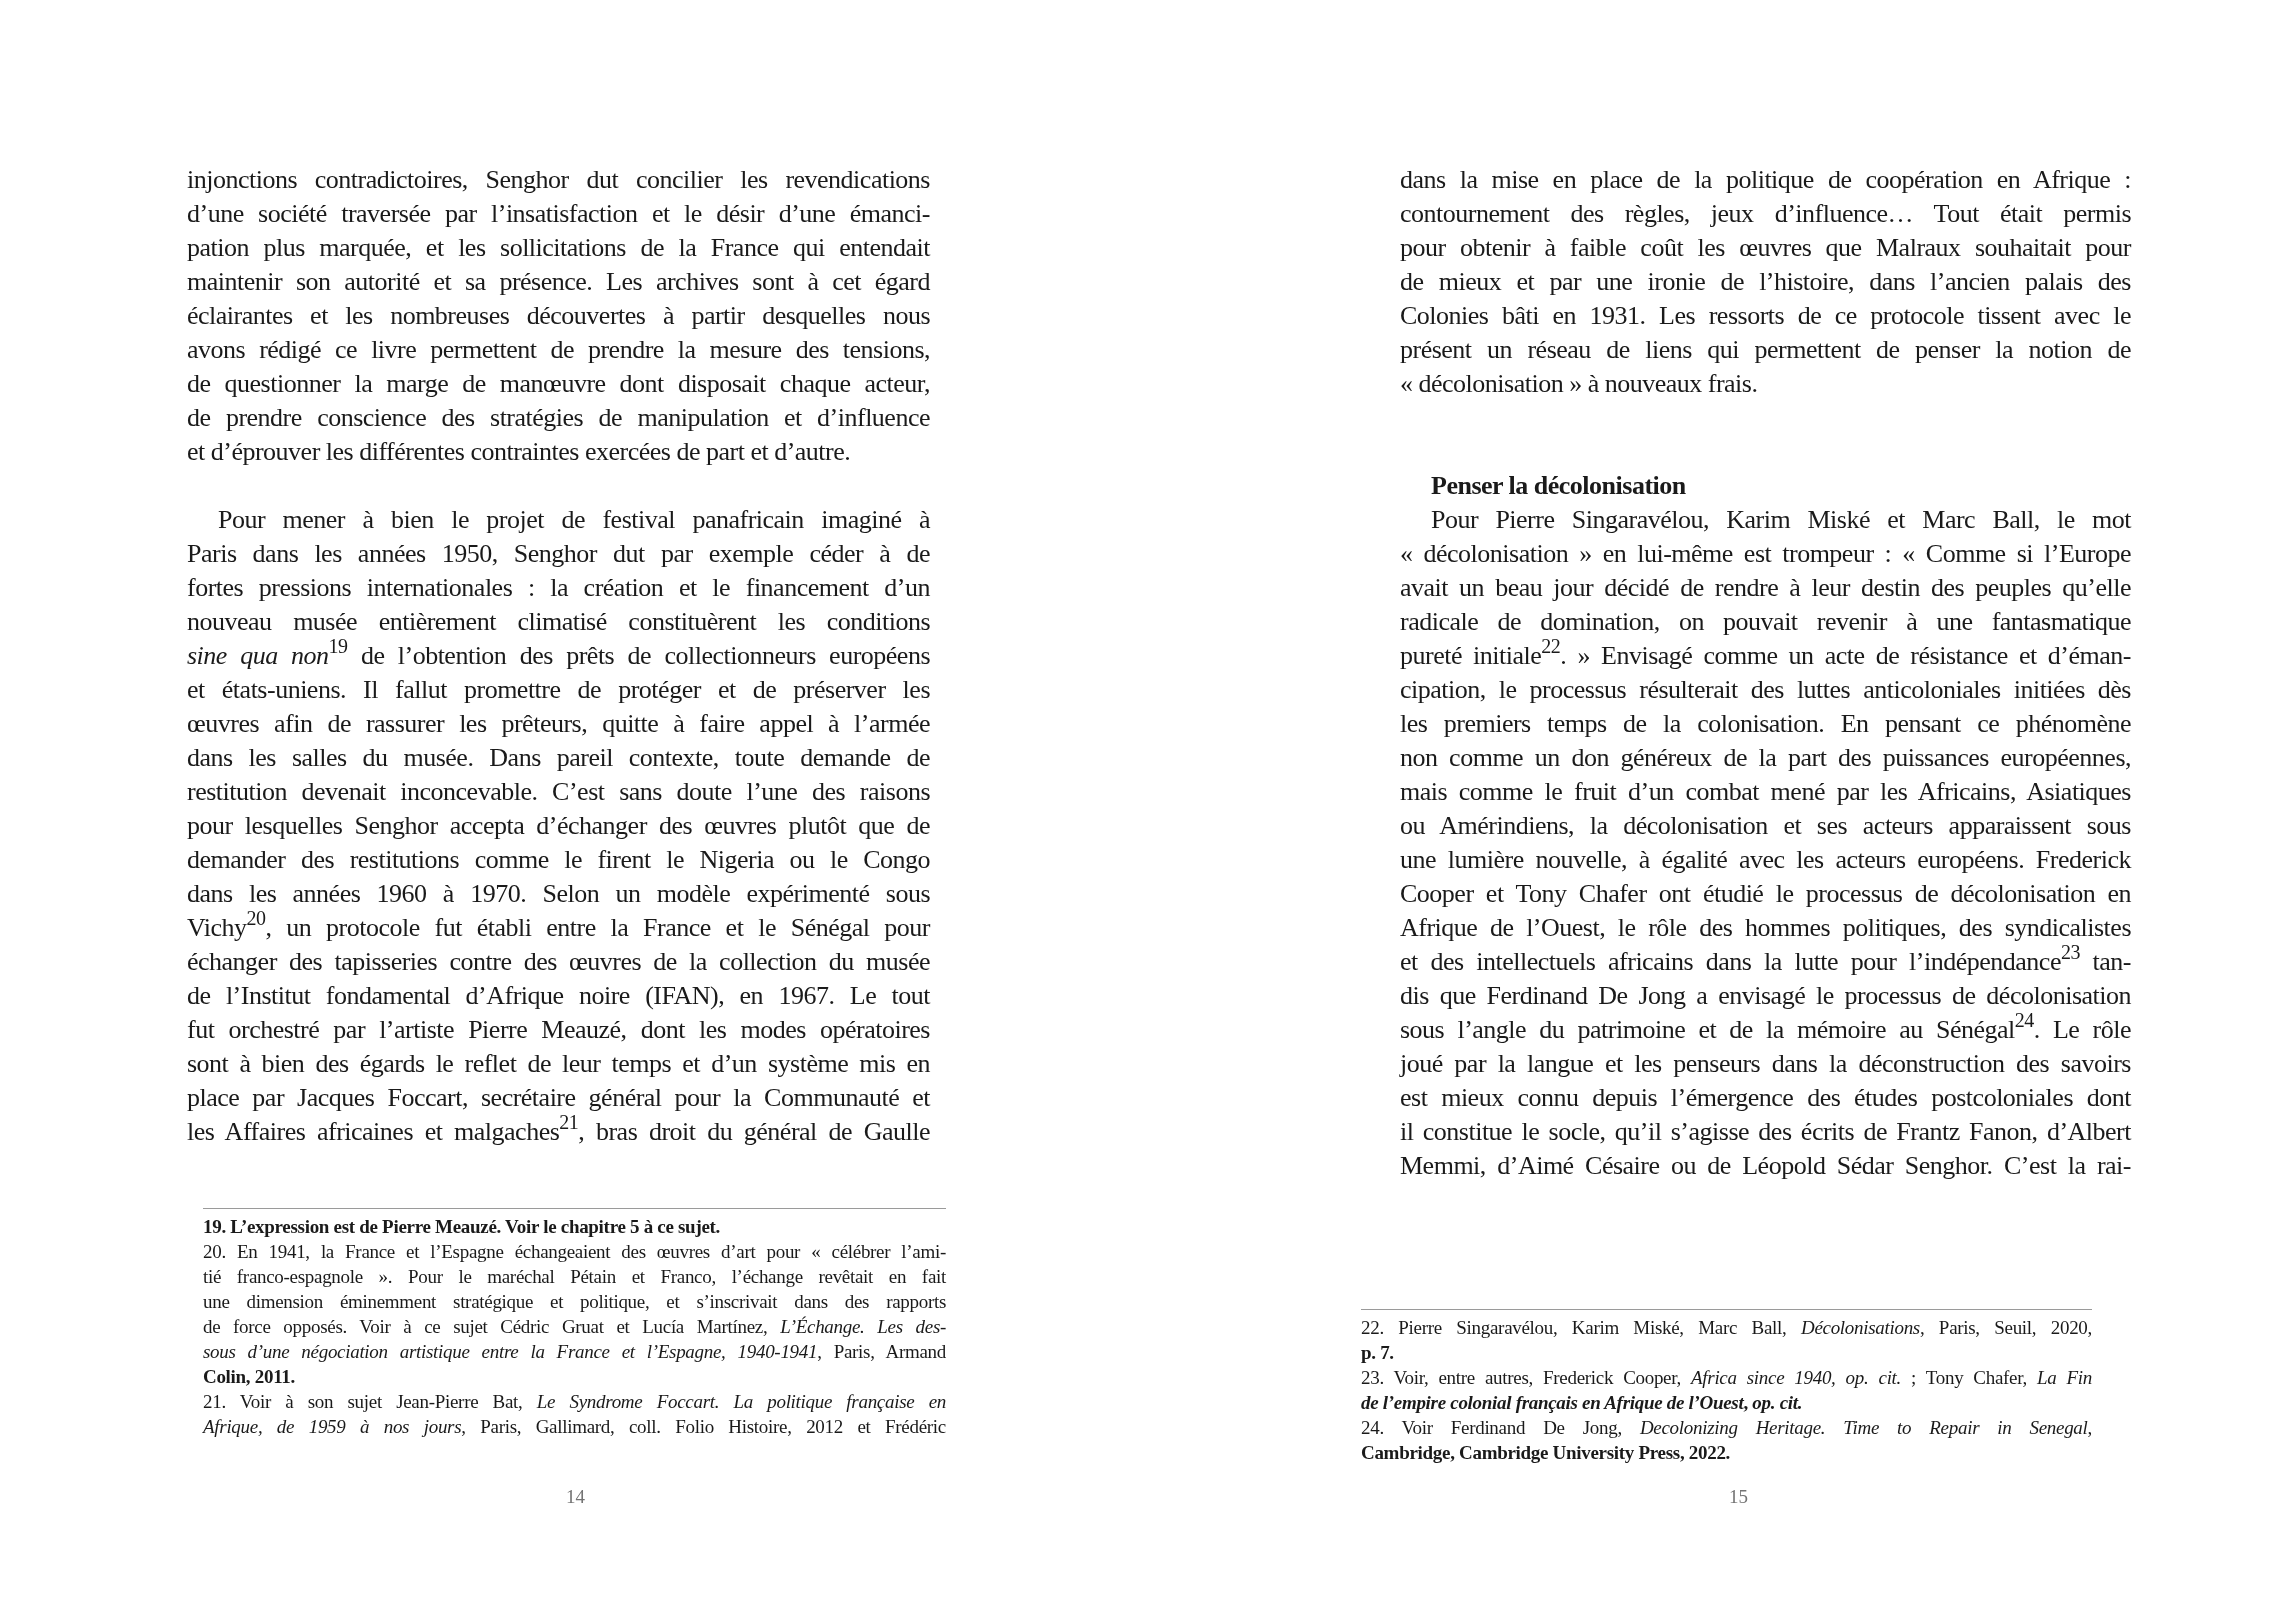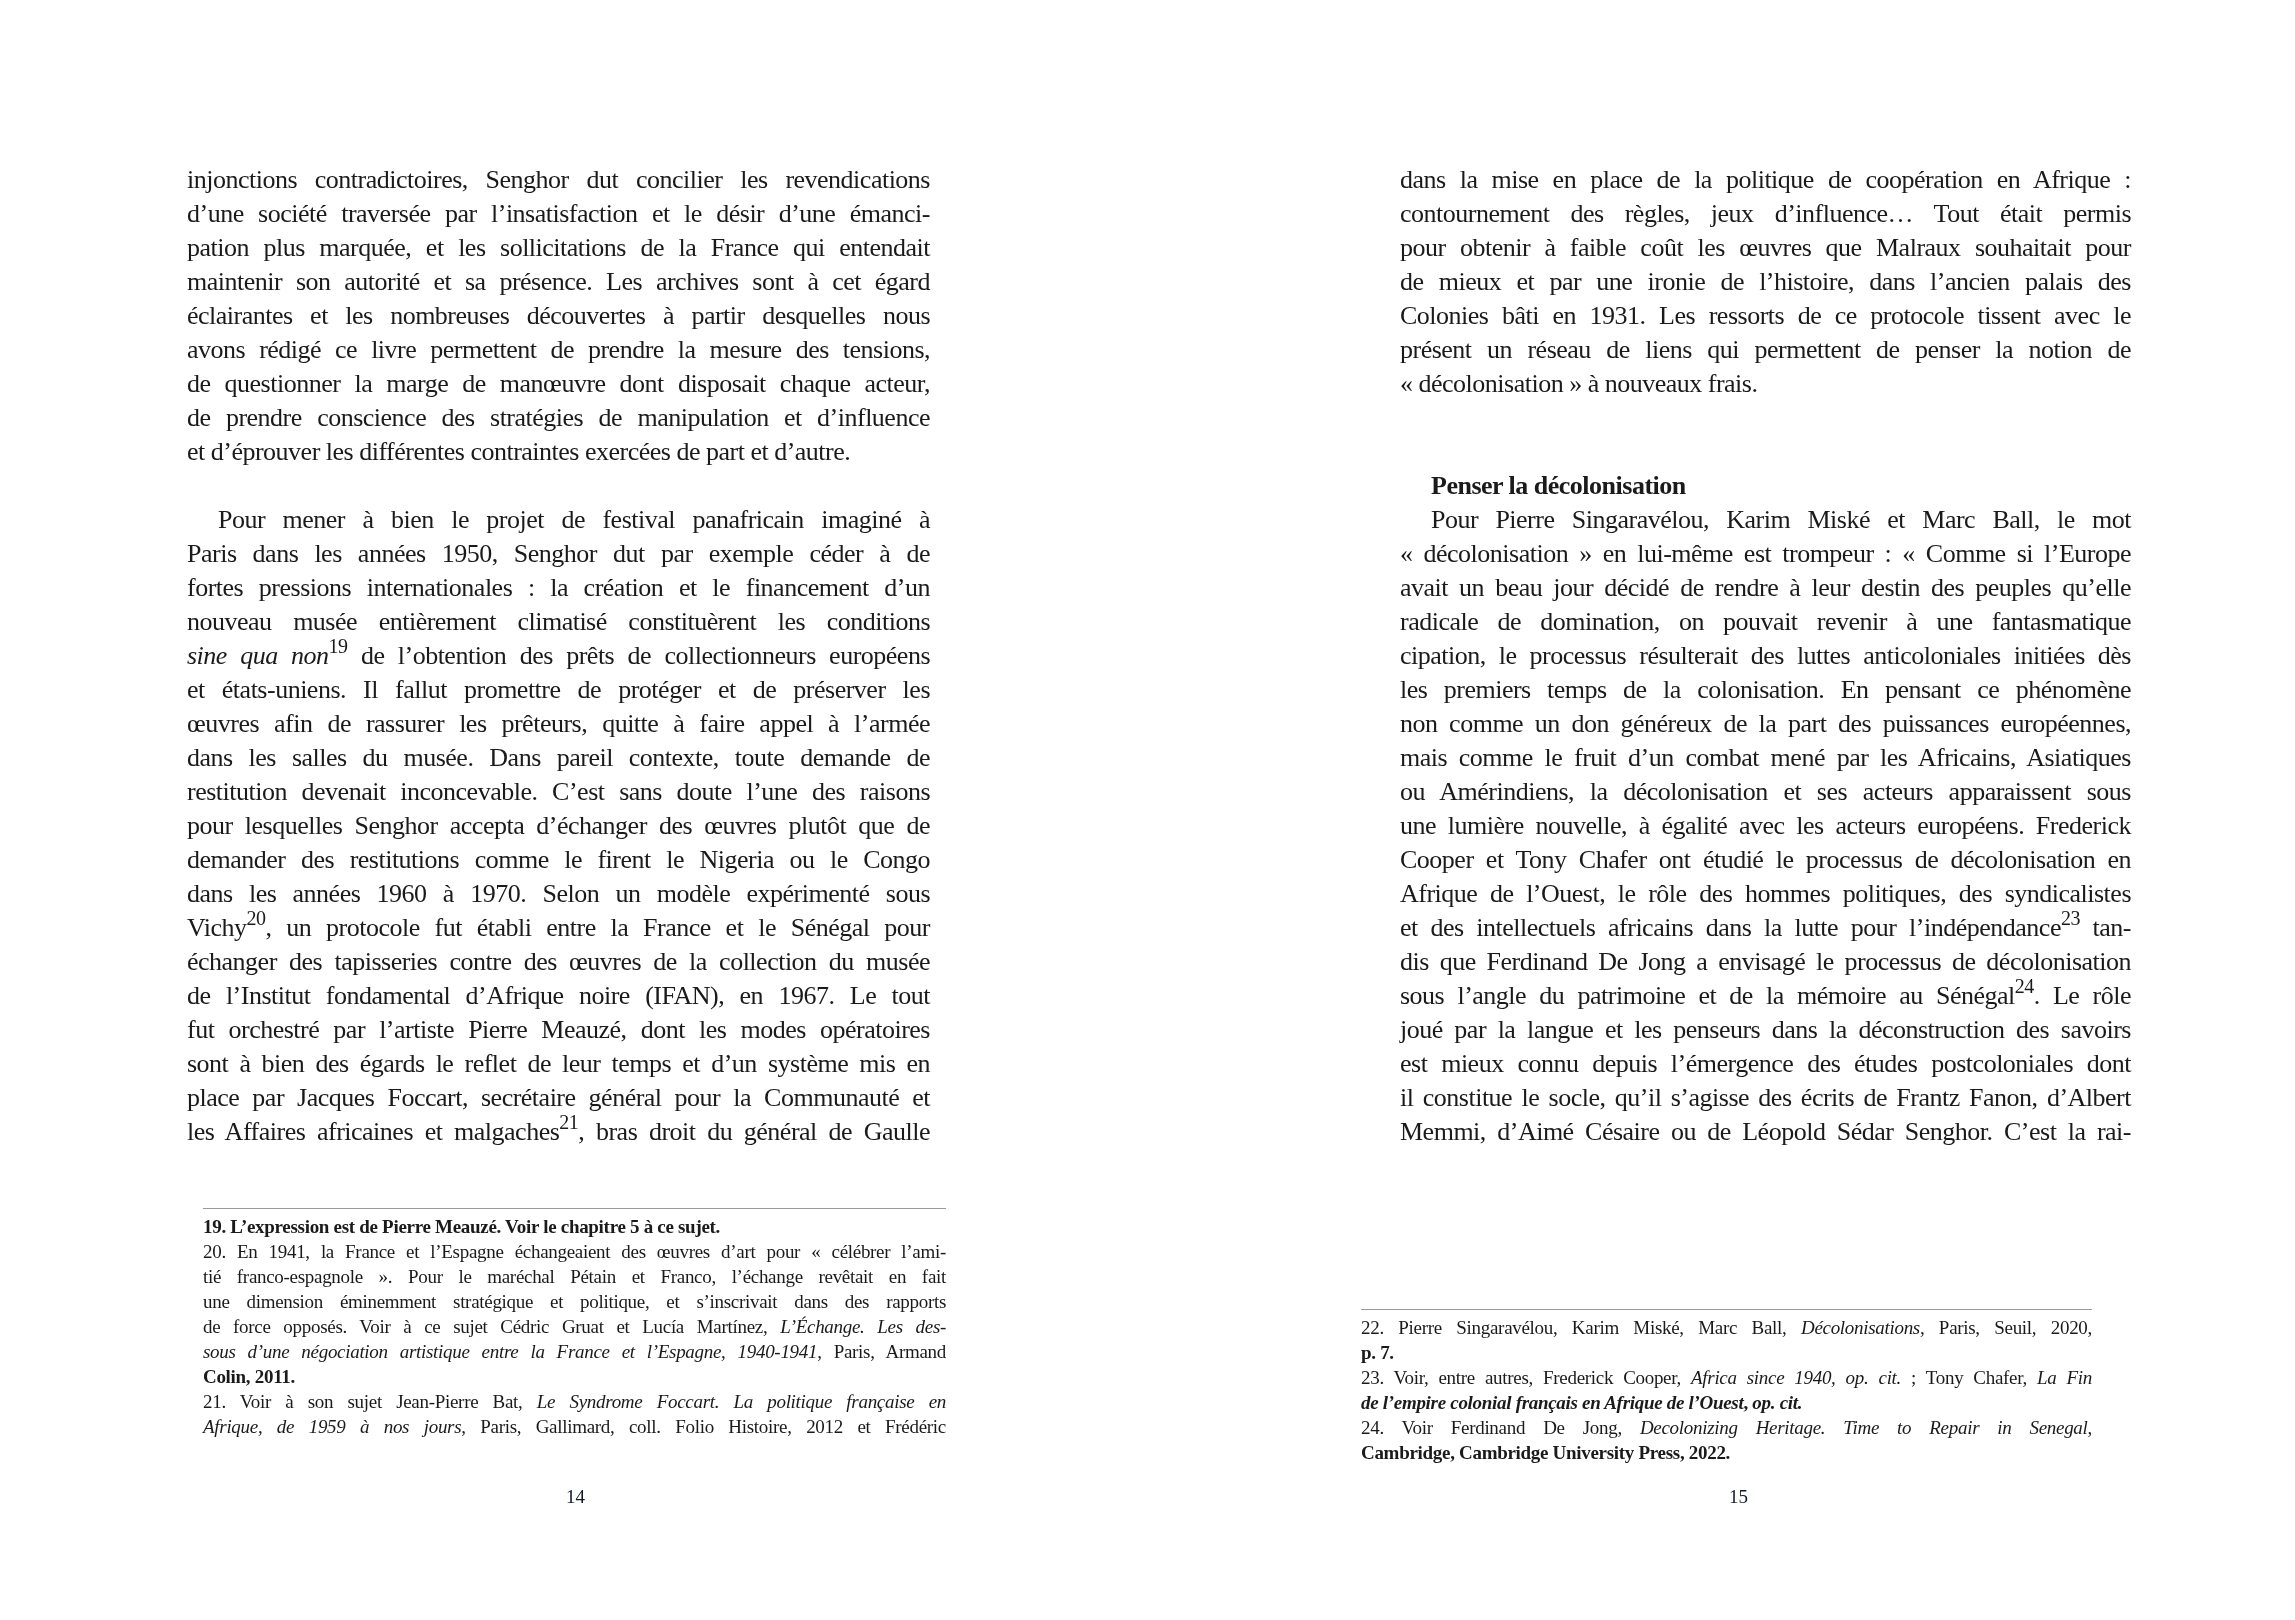--- a/index.html
+++ b/index.html
@@ -21,21 +21,21 @@
              padding-left:31px; letter-spacing:-0.5px; }
   sup { font-size:20px; line-height:0; vertical-align:super; position:relative; top:-1.7px; }
   i { font-style:italic; }
   .fn-block { position:absolute; }
   #left-fn { left:203px; top:1208px; width:743px; }
   #right-fn { left:214px; top:1309px; width:731px; }
   .rule { border-top:1.7px solid #9a9a9a; height:0; margin-bottom:5.1px; }
   .fn-line { display:block; font-size:19px; line-height:25px; height:25px;
              text-align:justify; text-align-last:justify; white-space:nowrap; letter-spacing:-0.3px; }
   .fn-line.last { text-align-last:left;font-weight:bold; }
-  .pagenum { position:absolute; top:1486px; font-size:19px; color:#0f172a; }
+  .pagenum { position:absolute; top:1486px; font-size:19px; color:#737373; }
   #pagenum-left { left:566px; }
   #pagenum-right { left:582px; }
 </style>
 </head>
 <body>
 
 <div class="page" id="page-left">
   <div class="col" id="left-col">
     <span class="line">injonctions contradictoires, Senghor dut concilier les revendications</span>
     <span class="line">d’une société traversée par l’insatisfaction et le désir d’une émanci-</span>
@@ -93,20 +93,21 @@
     <span class="line">Colonies bâti en 1931. Les ressorts de ce protocole tissent avec le</span>
     <span class="line">présent un réseau de liens qui permettent de penser la notion de</span>
     <span class="line last">« décolonisation » à nouveaux frais.</span>
     <span class="gap"></span>
     <span class="gap"></span>
     <span class="heading">Penser la décolonisation</span>
     <span class="line indent">Pour Pierre Singaravélou, Karim Miské et Marc Ball, le mot</span>
     <span class="line">« décolonisation » en lui-même est trompeur : « Comme si l’Europe</span>
     <span class="line">avait un beau jour décidé de rendre à leur destin des peuples qu’elle</span>
     <span class="line">radicale de domination, on pouvait revenir à une fantasmatique</span>
+    <span class="line"><span>pureté initiale</span><sup>22</sup><span>. » Envisagé comme un acte de résistance et d’éman-</span></span>
     <span class="line">cipation, le processus résulterait des luttes anticoloniales initiées dès</span>
     <span class="line">les premiers temps de la colonisation. En pensant ce phénomène</span>
     <span class="line">non comme un don généreux de la part des puissances européennes,</span>
     <span class="line">mais comme le fruit d’un combat mené par les Africains, Asiatiques</span>
     <span class="line">ou Amérindiens, la décolonisation et ses acteurs apparaissent sous</span>
     <span class="line">une lumière nouvelle, à égalité avec les acteurs européens. Frederick</span>
     <span class="line">Cooper et Tony Chafer ont étudié le processus de décolonisation en</span>
     <span class="line">Afrique de l’Ouest, le rôle des hommes politiques, des syndicalistes</span>
     <span class="line"><span>et des intellectuels africains dans la lutte pour l’indépendance</span><sup>23</sup><span> tan-</span></span>
     <span class="line">dis que Ferdinand De Jong a envisagé le processus de décolonisation</span>

